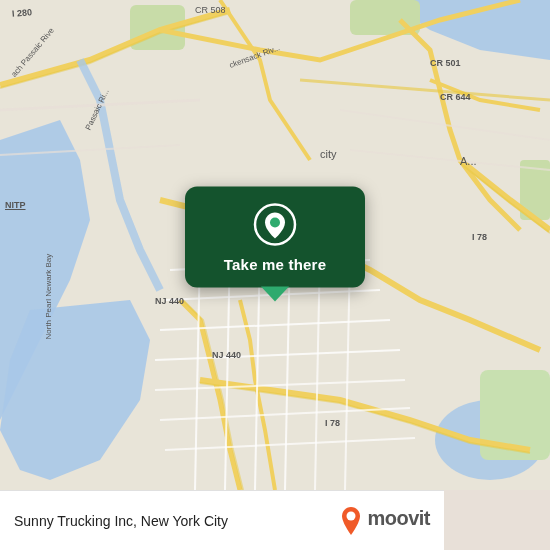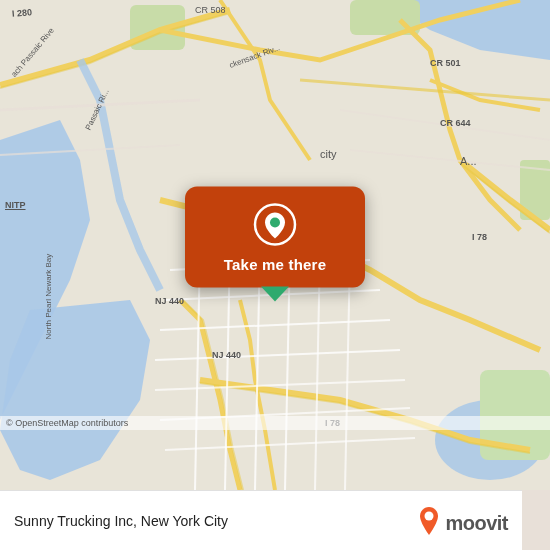--- a/index.html
+++ b/index.html
@@ -34,21 +34,21 @@
       height: 490px;
     }
 
     
     .popup-card {
       position: absolute;
       left: 50%;
       top: 50%;
       transform: translate(-50%, -58%);
       width: 180px;
-      background: #c2410c;
+      background: #14532d;
       border-radius: 12px;
       padding: 16px 20px 14px;
       display: flex;
       flex-direction: column;
       align-items: center;
       box-shadow: 0 4px 16px rgba(0,0,0,0.35);
       z-index: 10;
     }
 
     .popup-card::after {
@@ -86,39 +86,39 @@
       color: #555;
       padding: 2px 6px;
       background: rgba(255,255,255,0.6);
     }
 
     
     .bottom-bar {
       position: absolute;
       bottom: 0;
       left: 0;
-      width: 522px;
+      width: 444px;
       height: 60px;
       background: #fff;
       display: flex;
       align-items: center;
       padding: 0 14px;
       border-top: 1px solid #e0e0e0;
     }
 
     .bottom-text {
       flex: 1;
       font-size: 14px;
       color: #222;
       font-weight: 400;
     }
 
     .moovit-logo {
       display: flex;
-      align-items: flex-end;
+      align-items: flex-start;
       gap: 4px;
     }
 
     .moovit-pin {
       width: 24px;
       height: 28px;
     }
 
     .moovit-text {
       font-size: 20px;
@@ -193,21 +193,21 @@
     <line x1="0" y1="155" x2="180" y2="145" stroke="#e8e0d8" stroke-width="2" opacity="0.7"></line>
 
     <line x1="300" y1="80" x2="550" y2="100" stroke="#e8c840" stroke-width="3" opacity="0.6"></line>
     <line x1="340" y1="110" x2="550" y2="140" stroke="#e8e0d8" stroke-width="2" opacity="0.7"></line>
     <line x1="350" y1="150" x2="550" y2="170" stroke="#e8e0d8" stroke-width="2" opacity="0.7"></line>
   </svg>
 
   <div style="position:absolute; top:8px; left:12px; font-size:9px; color:#555; font-weight:bold; transform:rotate(-5deg);">I 280</div>
   <div style="position:absolute; top:5px; left:195px; font-size:9px; color:#555; font-weight:normal;">CR 508</div>
   <div style="position:absolute; top:58px; left:430px; font-size:9px; color:#555; font-weight:bold;">CR 501</div>
-  <div style="position:absolute; top:118px; left:440px; font-size:9px; color:#555; font-weight:bold;">CR 644</div>
+  <div style="position:absolute; top:92px; left:440px; font-size:9px; color:#555; font-weight:bold;">CR 644</div>
   <div style="position:absolute; top:48px; left:2px; font-size:8px; color:#555; transform:rotate(-50deg);">ach Passaic Rive</div>
   <div style="position:absolute; top:105px; left:75px; font-size:8px; color:#555; transform:rotate(-65deg);">Passaic Ri...</div>
   <div style="position:absolute; top:52px; left:228px; font-size:8px; color:#555; transform:rotate(-20deg);">ckensack Riv...</div>
   <div style="position:absolute; top:200px; left:5px; font-size:9px; color:#555; font-weight:bold;text-decoration:underline;">NITP</div>
   <div style="position:absolute; top:296px; left:155px; font-size:9px; color:#555; font-weight:bold;">NJ 440</div>
   <div style="position:absolute; top:350px; left:212px; font-size:9px; color:#555; font-weight:bold;">NJ 440</div>
   <div style="position:absolute; top:278px; left:315px; font-size:9px; color:#555; font-weight:bold;">CR 501</div>
   <div style="position:absolute; top:232px; left:472px; font-size:9px; color:#555; font-weight:bold;">I 78</div>
   <div style="position:absolute; top:418px; left:325px; font-size:9px; color:#555; font-weight:bold;">I 78</div>
   <div style="position:absolute; top:335px; left:48px; font-size:8px; color:#555; transform:rotate(-90deg); transform-origin:left center;">North Pearl Newark Bay</div>
@@ -217,23 +217,20 @@
 
   <div class="popup-card">
     <svg class="popup-icon" viewBox="0 0 44 44" fill="none" xmlns="http://www.w3.org/2000/svg">
       <circle cx="22" cy="22" r="20" stroke="white" stroke-width="2.5" fill="none"></circle>
       <path d="M22 10 C16.48 10 12 14.48 12 20 C12 27.5 22 36 22 36 C22 36 32 27.5 32 20 C32 14.48 27.52 10 22 10Z" fill="white"></path>
       <circle cx="22" cy="20" r="5" fill="#2eaa6e"></circle>
     </svg>
     <span class="popup-text">Take me there</span>
   </div>
 
-  <div class="copyright-bar">
-    <span>© OpenStreetMap contributors</span>
-  </div>
 </div>
 
 <div class="bottom-bar">
   <span class="bottom-text">Sunny Trucking Inc, New York City</span>
   <div class="moovit-logo">
     <svg class="moovit-pin" viewBox="0 0 24 28" fill="none" xmlns="http://www.w3.org/2000/svg">
       <path d="M12 0C7.03 0 3 4.03 3 9C3 15.75 12 28 12 28C12 28 21 15.75 21 9C21 4.03 16.97 0 12 0Z" fill="#f05a28"></path>
       <circle cx="12" cy="9" r="4.5" fill="white"></circle>
     </svg>
     <span class="moovit-text">moovit</span>

